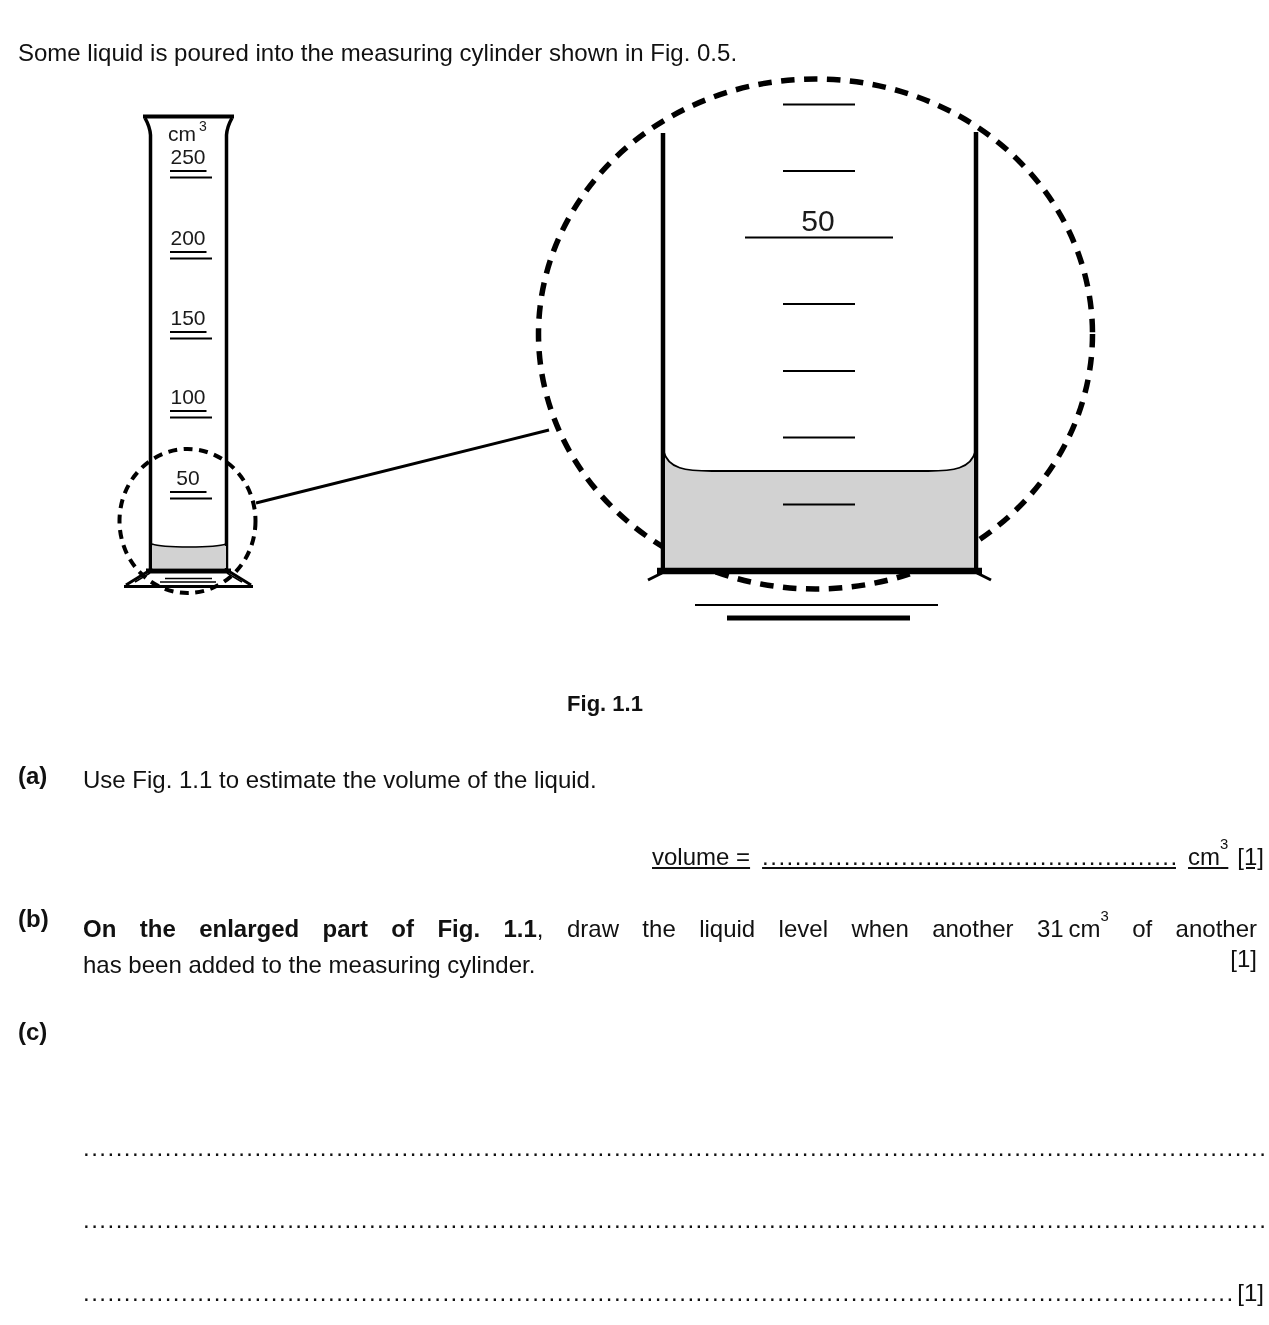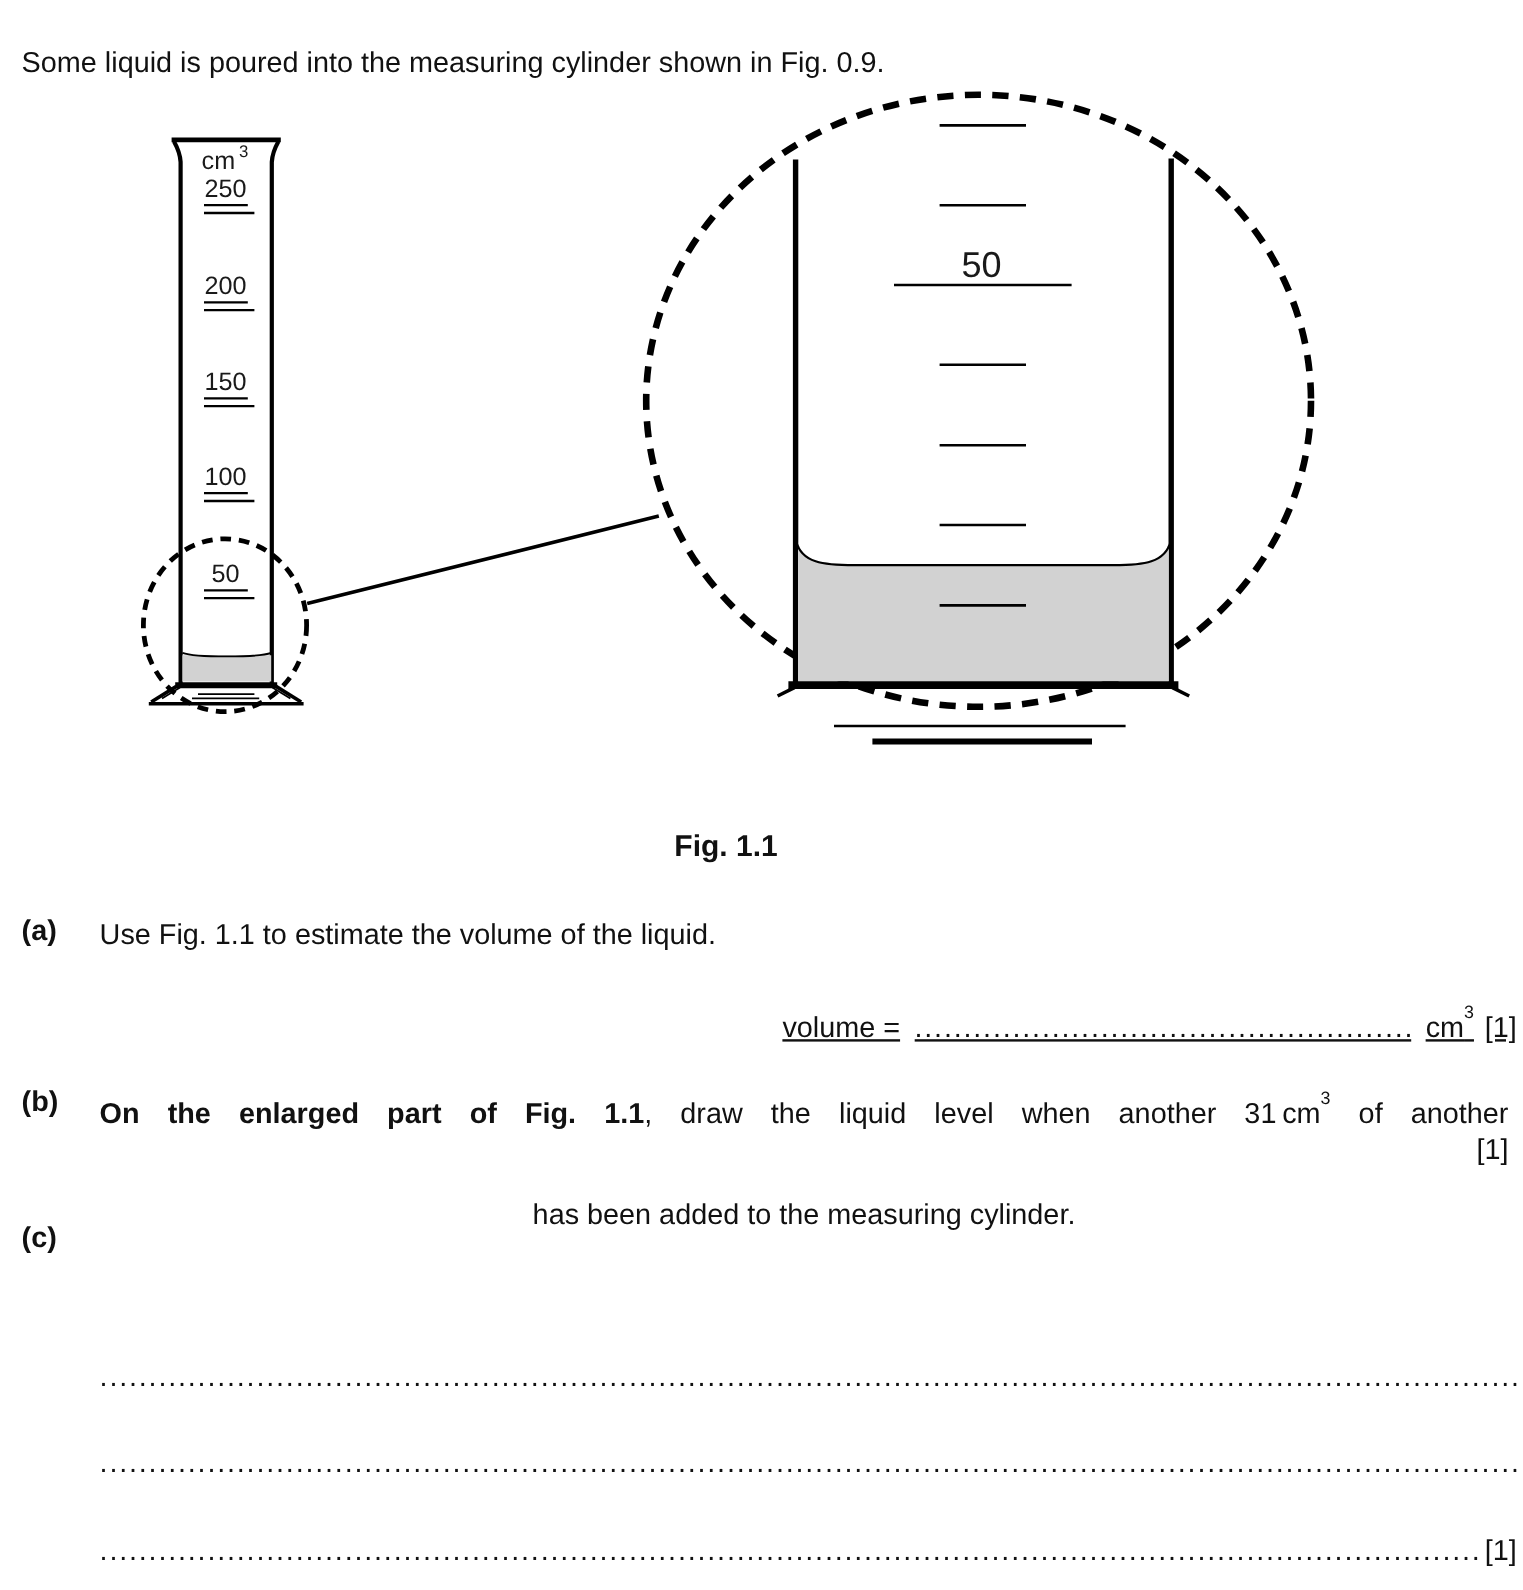--- a/index.html
+++ b/index.html
@@ -4,49 +4,49 @@
 <style>
   html,body{margin:0;padding:0;background:#fff;}
   .page{
     position:relative;width:1269px;height:1325px;background:#ffffff;
     font-family:"Liberation Sans","DejaVu Sans",sans-serif;
     color:#111;font-size:24px;overflow:hidden;
   }
   .abs{position:absolute;}
   .intro{top:12px;left:18px;right:20px;line-height:33px;}
   .fig-svg{top:0;left:0;}
-  .caption{top:691px;left:455px;width:300px;text-align:center;font-weight:bold;font-size:25px;}
+  .caption{top:691px;left:455px;width:300px;text-align:center;font-weight:bold;font-size:22px;}
   .q-label{font-weight:bold;}
   .q-row .q-label{position:absolute;left:18px;top:0;}
   .q-row{left:0;right:12px;}
   .q-body{position:absolute;left:83px;right:0;line-height:36px;}
   .qa{top:762px;height:36px;}
   .qb{top:905px;}
   .qc{top:1018px;}
   .jline{text-align:justify;text-align-last:justify;}
-  .lline{text-align:center;margin-top:48px;}
+  .lline{text-align:left;}
   .sup{font-size:0.62em;position:relative;top:-0.45em;}
   .volume-row{top:836px;left:652px;right:5px;display:flex;align-items:baseline;line-height:30px;text-decoration:underline;}
   .volume-row .dots{flex:1;overflow:hidden;white-space:nowrap;letter-spacing:1.5px;margin:0 12px;}
   .volume-row .mark{margin-left:9px;}
   .qb-mark{top:941px;right:12px;line-height:36px;}
   .ans-line{left:83px;right:5px;display:flex;align-items:baseline;line-height:26px;}
   .ans-line .dots{flex:1;overflow:hidden;white-space:nowrap;letter-spacing:1.5px;}
   .ans-line .mark{margin-left:2px;}
   .ans-1{top:1135px;}
   .ans-2{top:1207px;}
   .ans-3{top:1280px;}
   svg text{font-family:"Liberation Sans","DejaVu Sans",sans-serif;fill:#1a1a1a;}
 </style>
 </head>
 <body>
 
 <div class="page">
 
-  <p class="abs intro">Some liquid is poured into the measuring cylinder shown in Fig. 0.9.</p>
+  <p class="abs intro">Some liquid is poured into the measuring cylinder shown in Fig. 0.5.</p>
 
   <svg class="abs fig-svg" width="1269" height="665" viewBox="0 0 1269 665" fill="none" stroke-linecap="butt">
 
     <g stroke="#000">
 
       <line x1="143" y1="116.5" x2="234" y2="116.5" stroke-width="4"></line>
 
       <path d="M145,118 Q150,127 150.5,135 L150.5,570" stroke-width="3.5"></path>
       <path d="M232,118 Q227,127 226.5,135 L226.5,570" stroke-width="3.5"></path>
 

